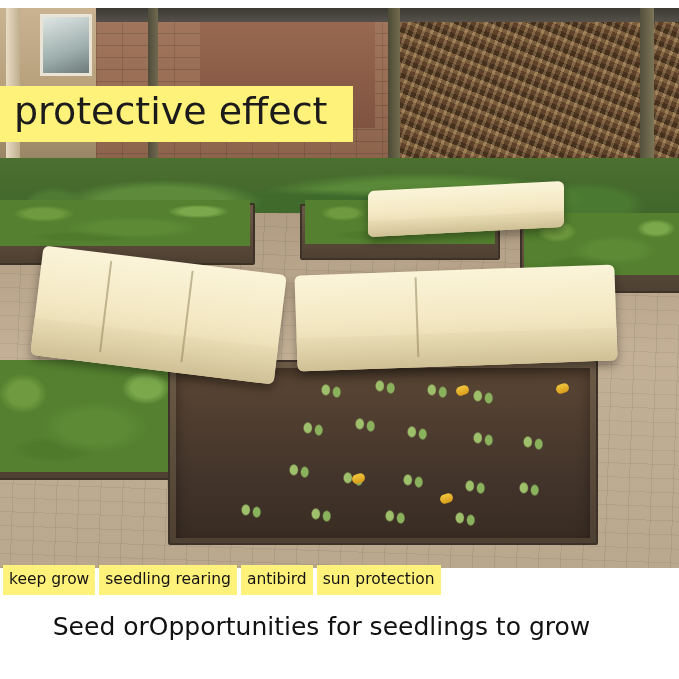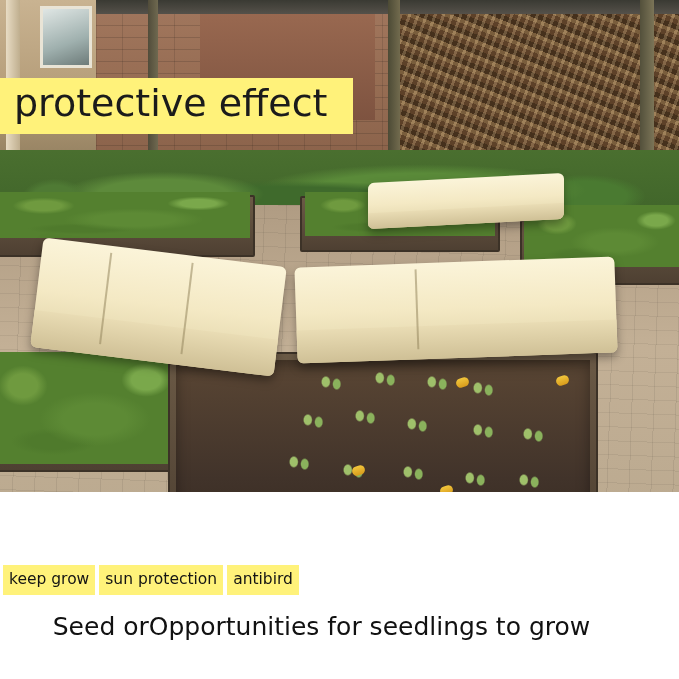--- a/index.html
+++ b/index.html
@@ -15,23 +15,23 @@
     width: 679px;
     height: 679px;
     overflow: hidden;
     background: #ffffff;
   }
 
   
   .photo {
     position: absolute;
     left: 0;
-    top: 0;
+    top: 8px;
     width: 679px;
-    height: 492px;
+    height: 560px;
     overflow: hidden;
     background: #737373;
   }
 
   
   .bg-top {
     position: absolute;
     left: 0; top: 0; width: 679px; height: 175px;
     background:
       linear-gradient(180deg, #6d6a5c 0%, #776f5e 40%, #6e6a55 100%);
@@ -296,21 +296,22 @@
       <div class="seam" style="left:120px;"></div>
     </div>
 
     <div class="headline-box">
       <div class="headline">protective effect</div>
     </div>
   </div>
 
   <div class="tag-row">
     <div class="tag">keep grow</div>
+    <div class="tag">seedling rearing</div>
+    <div class="tag">antibird</div>
     <div class="tag">sun protection</div>
-    <div class="tag">antibird</div>
   </div>
 
   <div class="footer">
     <div class="footer-text">Seed orOpportunities for seedlings to grow</div>
   </div>
 
 </div>
 
 </body></html>

